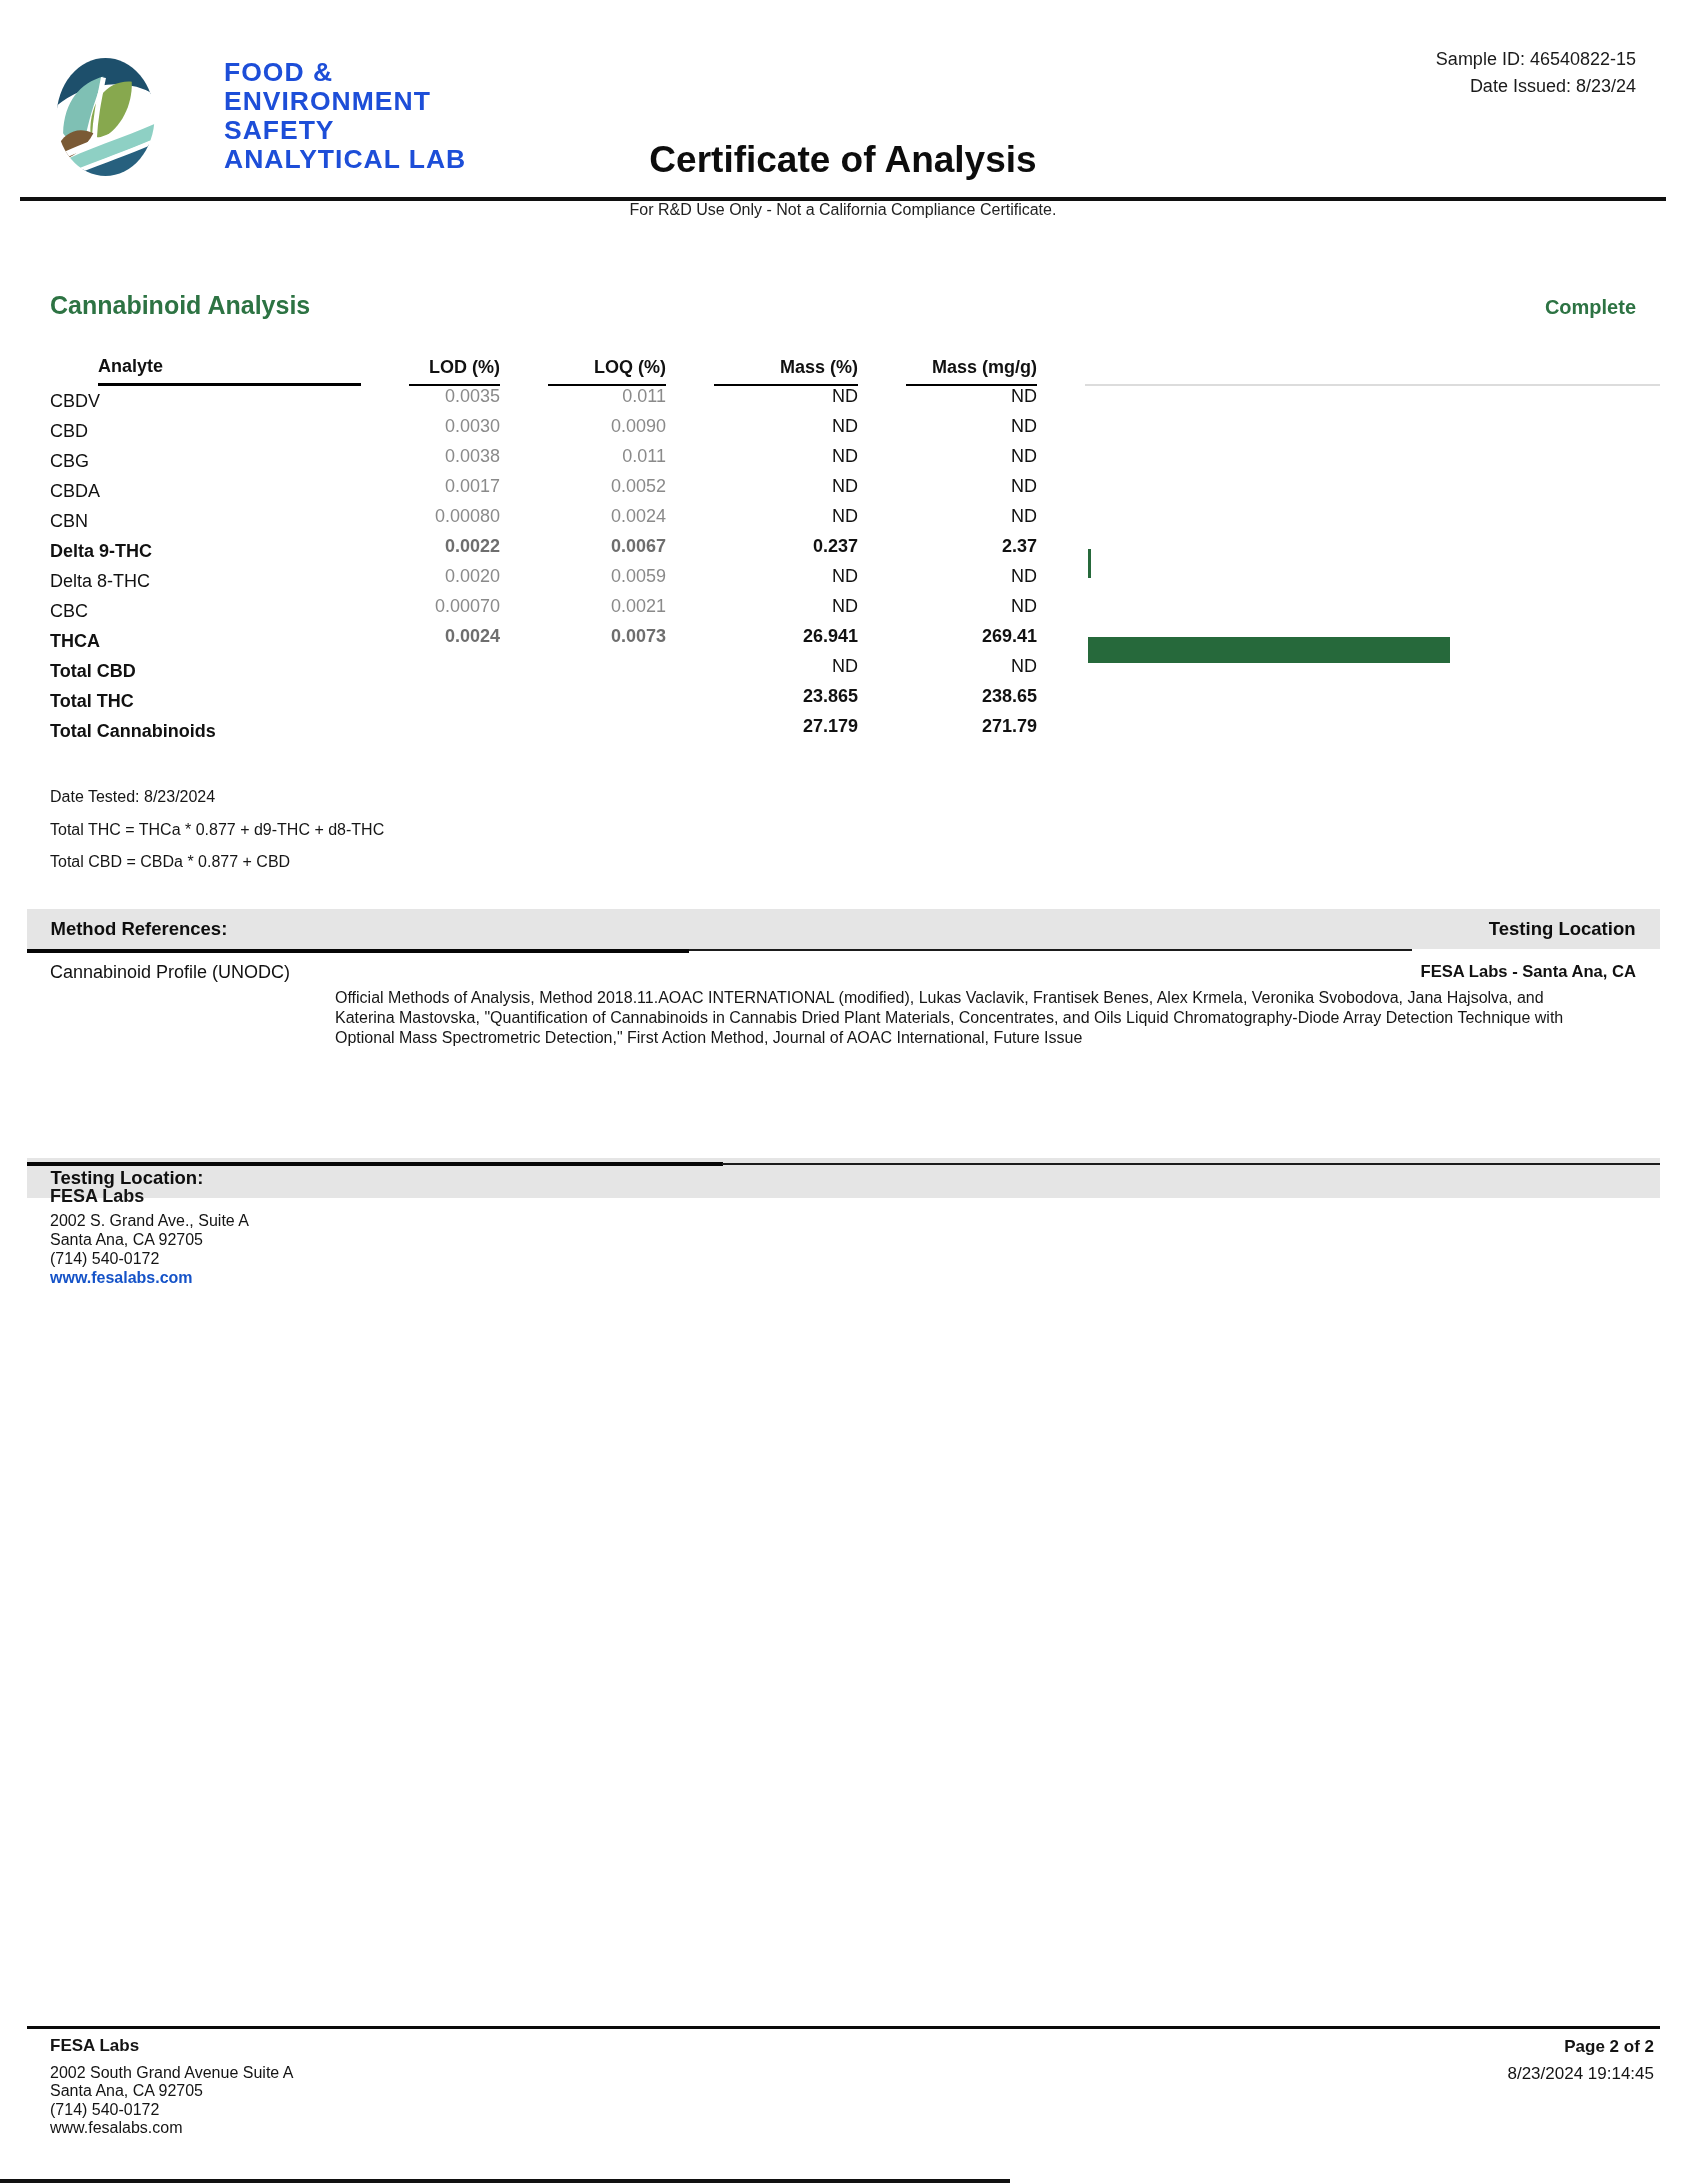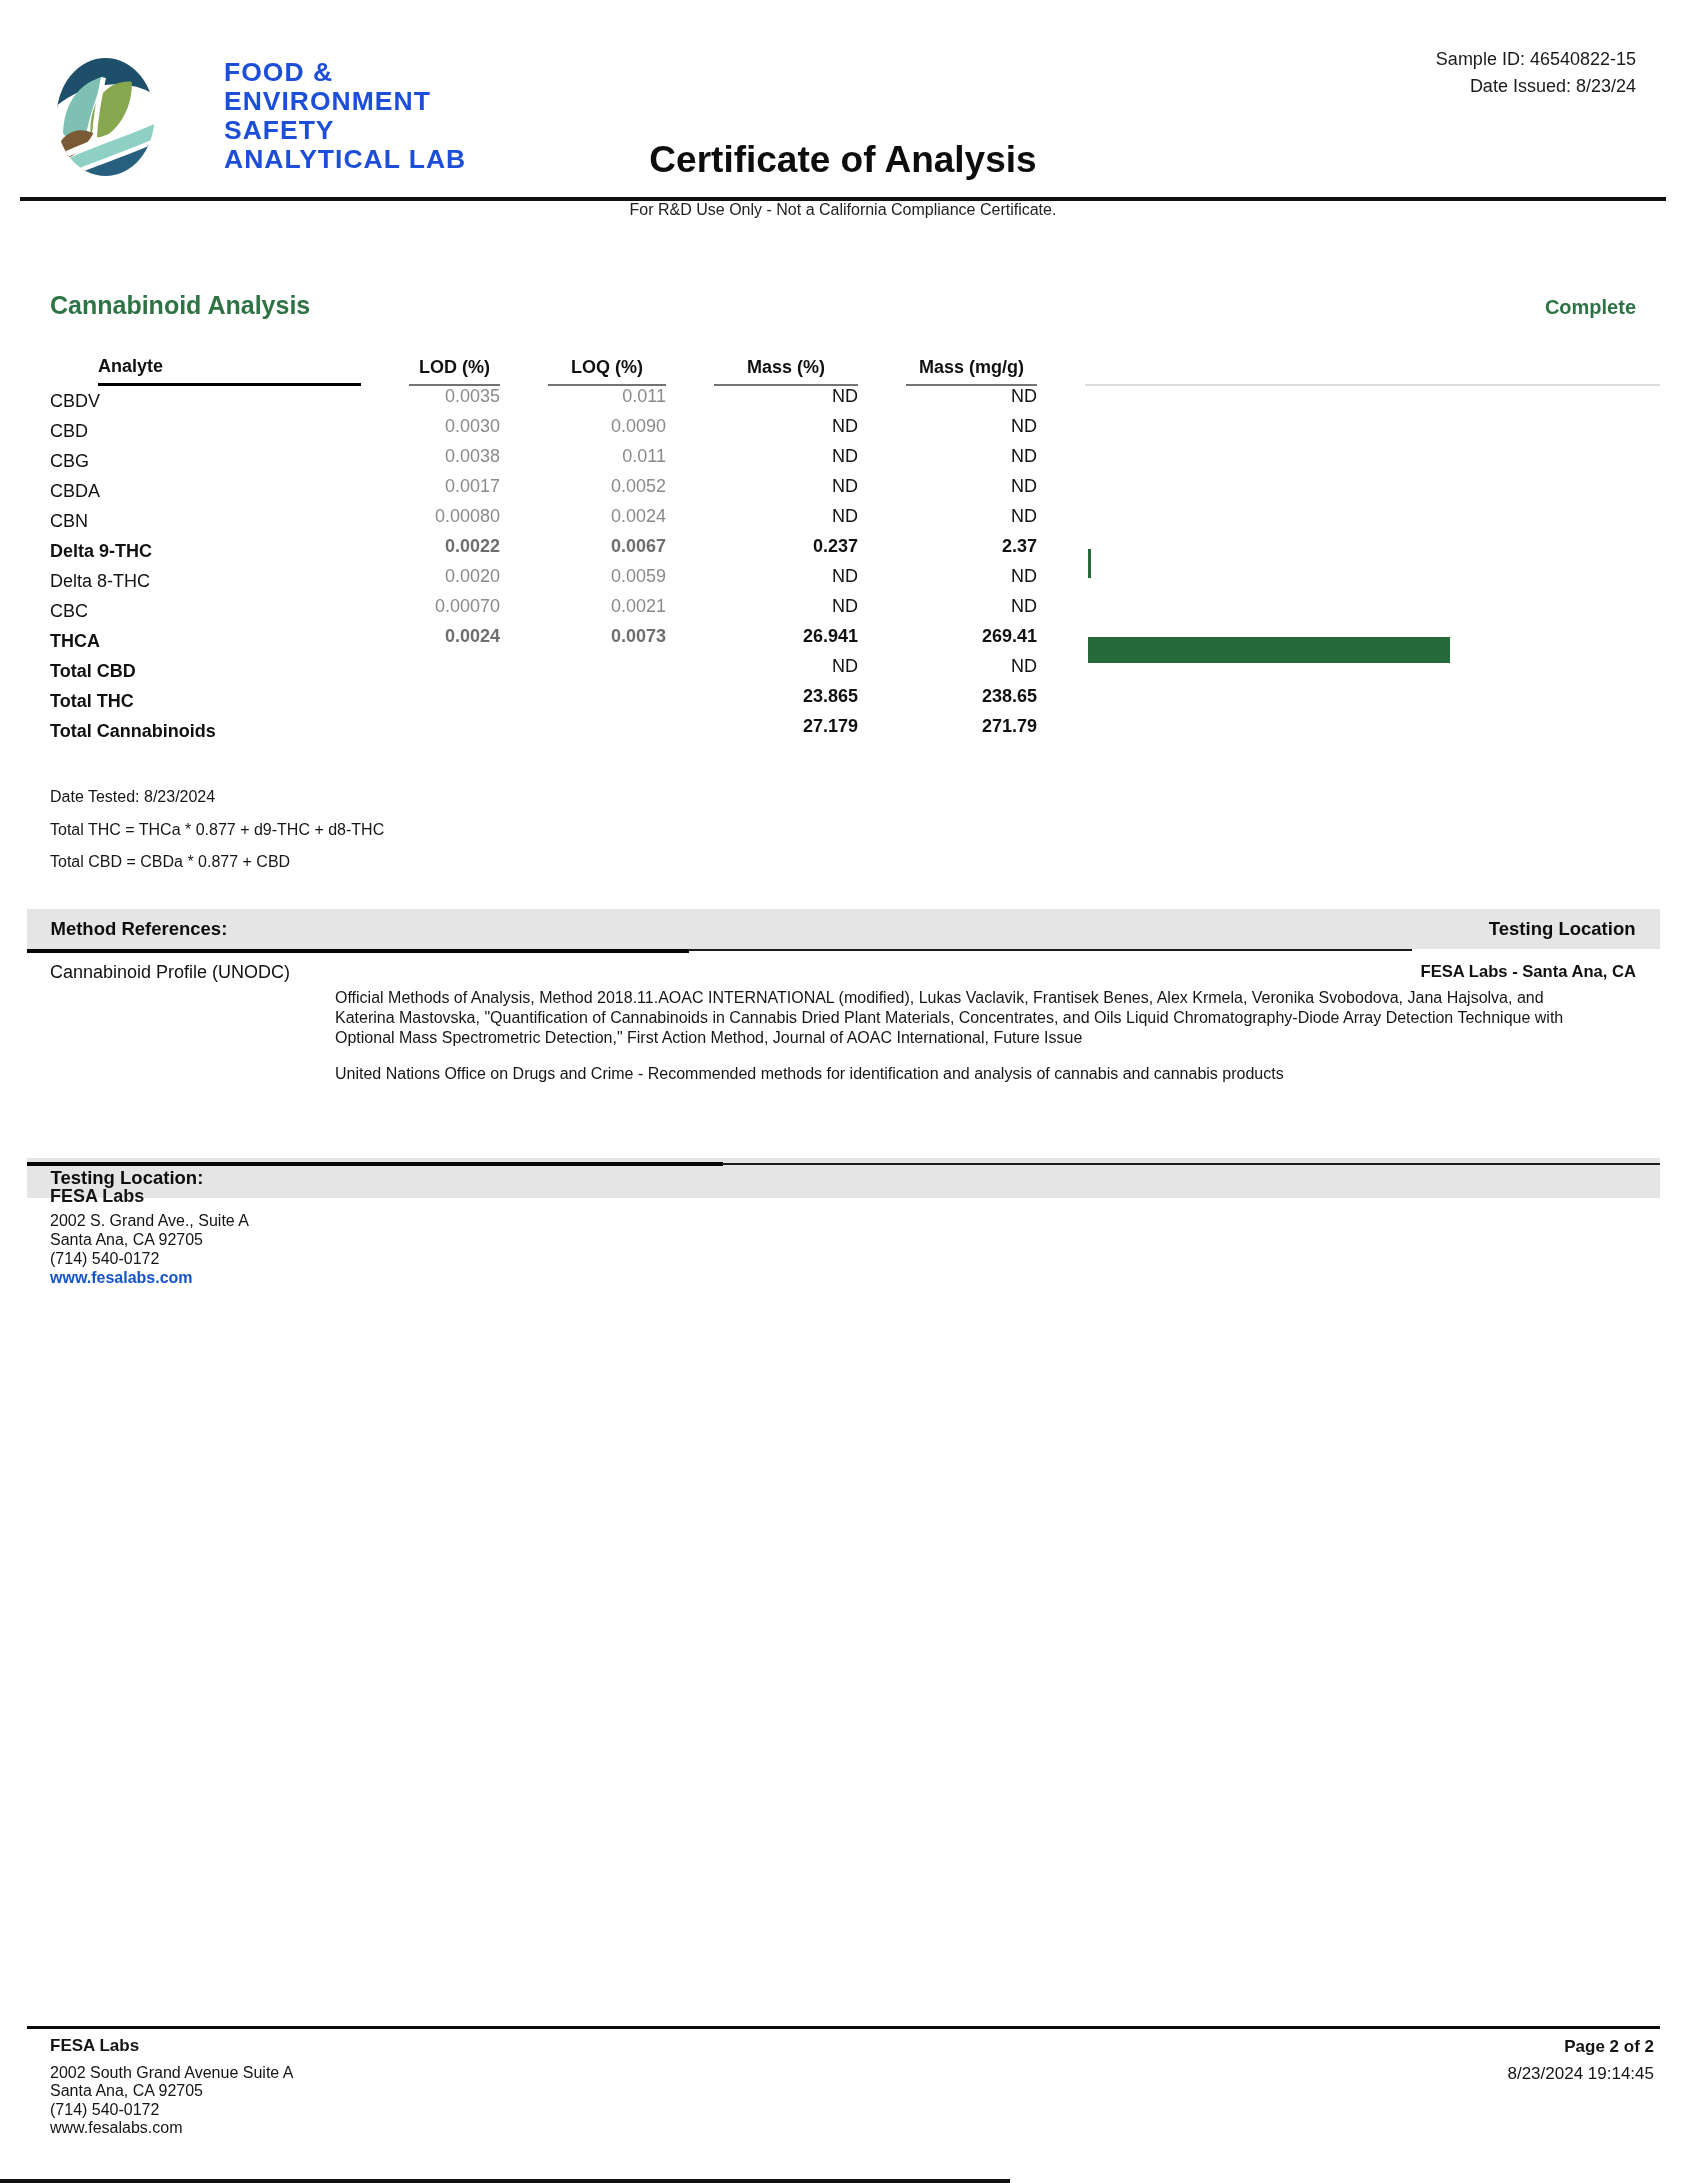--- a/index.html
+++ b/index.html
@@ -19,21 +19,21 @@
   .section-row{position:absolute;left:50px;right:50px;top:291px;display:flex;justify-content:space-between;align-items:baseline;}
   .section-title{font-size:25px;font-weight:700;color:#2d7343;}
   .section-status{font-size:20px;font-weight:700;color:#2d7343;}
 
   
   .ctable{position:absolute;left:50px;top:353px;width:1610px;font-size:18px;}
   .trow,.thead{display:grid;grid-template-columns:311px 139px 166px 192px 179px 623px;}
   .thead{height:33px;align-items:end;font-weight:700;}
   .thead .c{padding-bottom:6px;margin-left:48px;}
   .thead .c1{border-bottom:3.3px solid #000;}
-  .thead .c2,.thead .c3,.thead .c4,.thead .c5{border-bottom:2px solid #737373;text-align:center;}
+  .thead .c2,.thead .c3,.thead .c4,.thead .c5{border-bottom:2px solid #000000;text-align:right;}
   .thead .c6{border-bottom:2px solid #dcdcdc;}
   .trow{height:30px;align-items:center;}
   .trow .v{text-align:right;transform:translateY(-5.3px);}
   .g{color:#8a8a8a;}
   .gb{color:#6e6e6e;font-weight:700;}
   .b{font-weight:700;}
   .barcell{position:relative;height:30px;}
   .bar{position:absolute;left:51px;background:#26693b;}
   .bar-d9{top:13.2px;width:3.3px;height:29px;}
   .bar-thca{top:10.6px;width:362px;height:26.5px;}
@@ -237,21 +237,20 @@
   <div class="band band-mr">
     <div>Method References:</div>
     <div>Testing Location</div>
   </div>
   <div class="uline-thick" style="left:26.5px;width:662px;top:949px;"></div>
   <div class="uline-thin" style="left:689px;width:723px;top:949px;"></div>
 
   <div class="profile-label">Cannabinoid Profile (UNODC)</div>
   <div class="loc-label">FESA Labs - Santa Ana, CA</div>
   <div class="method-p1">Official Methods of Analysis, Method 2018.11.AOAC INTERNATIONAL (modified), Lukas Vaclavik, Frantisek Benes, Alex Krmela, Veronika Svobodova, Jana Hajsolva, and Katerina Mastovska, "Quantification of Cannabinoids in Cannabis Dried Plant Materials, Concentrates, and Oils Liquid Chromatography-Diode Array Detection Technique with Optional Mass Spectrometric Detection," First Action Method, Journal of AOAC International, Future Issue</div>
-  <div class="method-p2">United Nations Office on Drugs and Crime - Recommended methods for identification and analysis of cannabis and cannabis products</div>
 
   <div class="band band-tl">
     <div>Testing Location:</div>
     <div></div>
   </div>
   <div class="uline-thick" style="left:26.5px;width:696px;top:1162px;"></div>
   <div class="uline-thin" style="left:722px;width:938px;top:1163px;"></div>
 
   <div class="addr">
     <div class="lab">FESA Labs</div>

